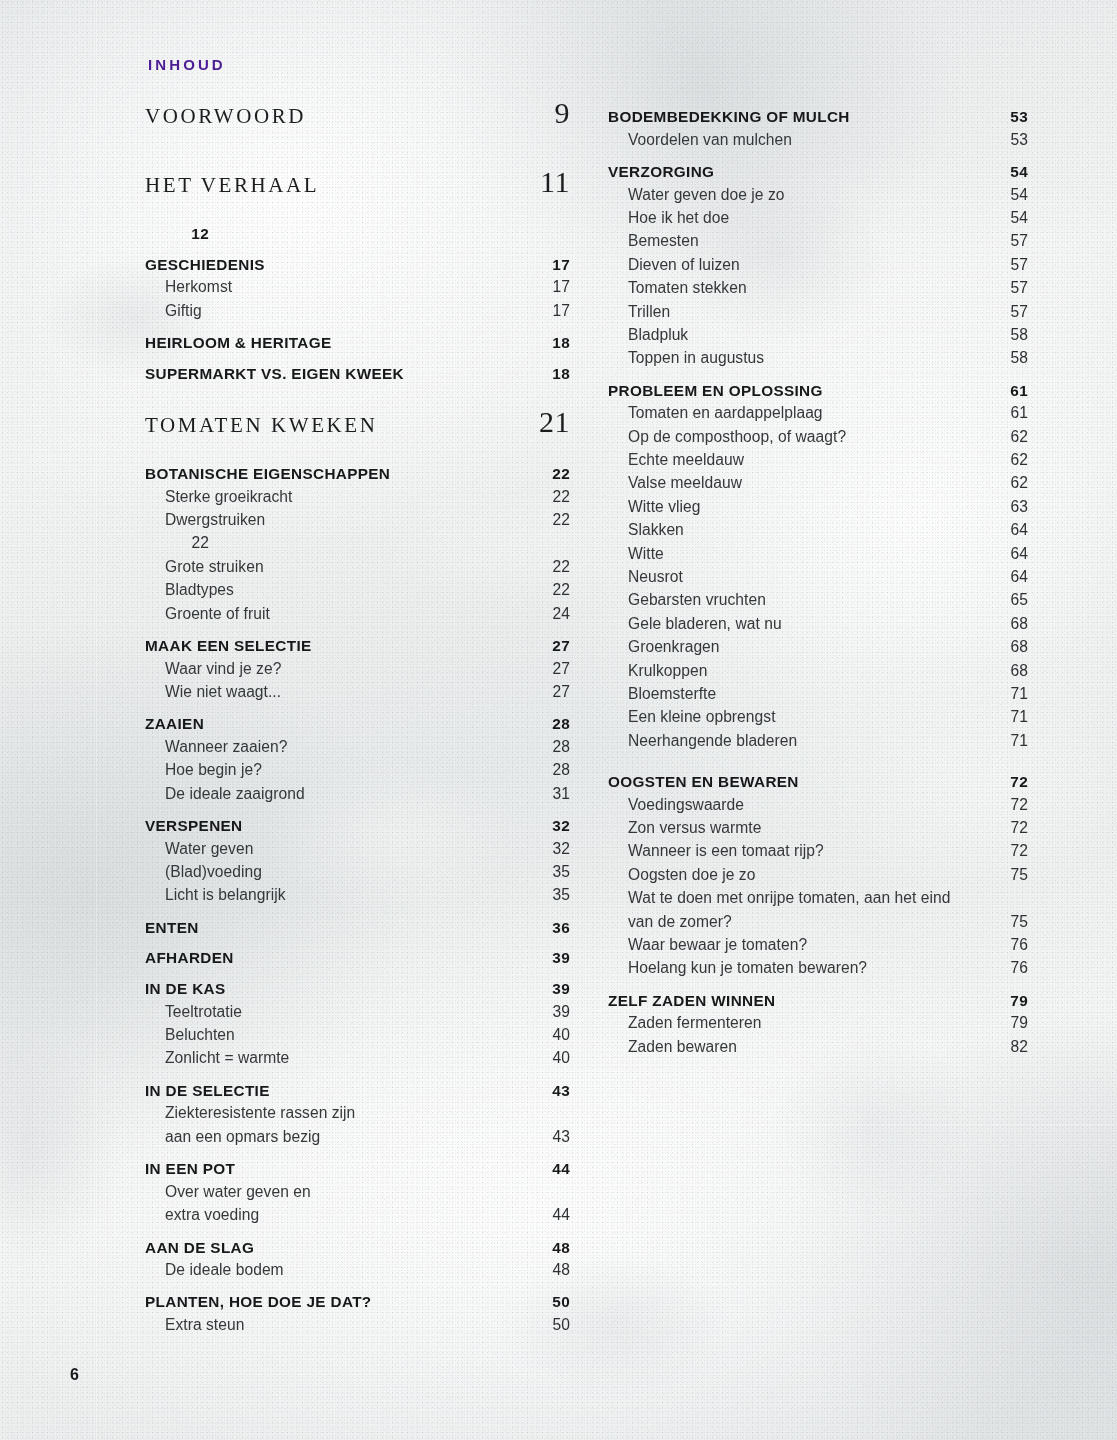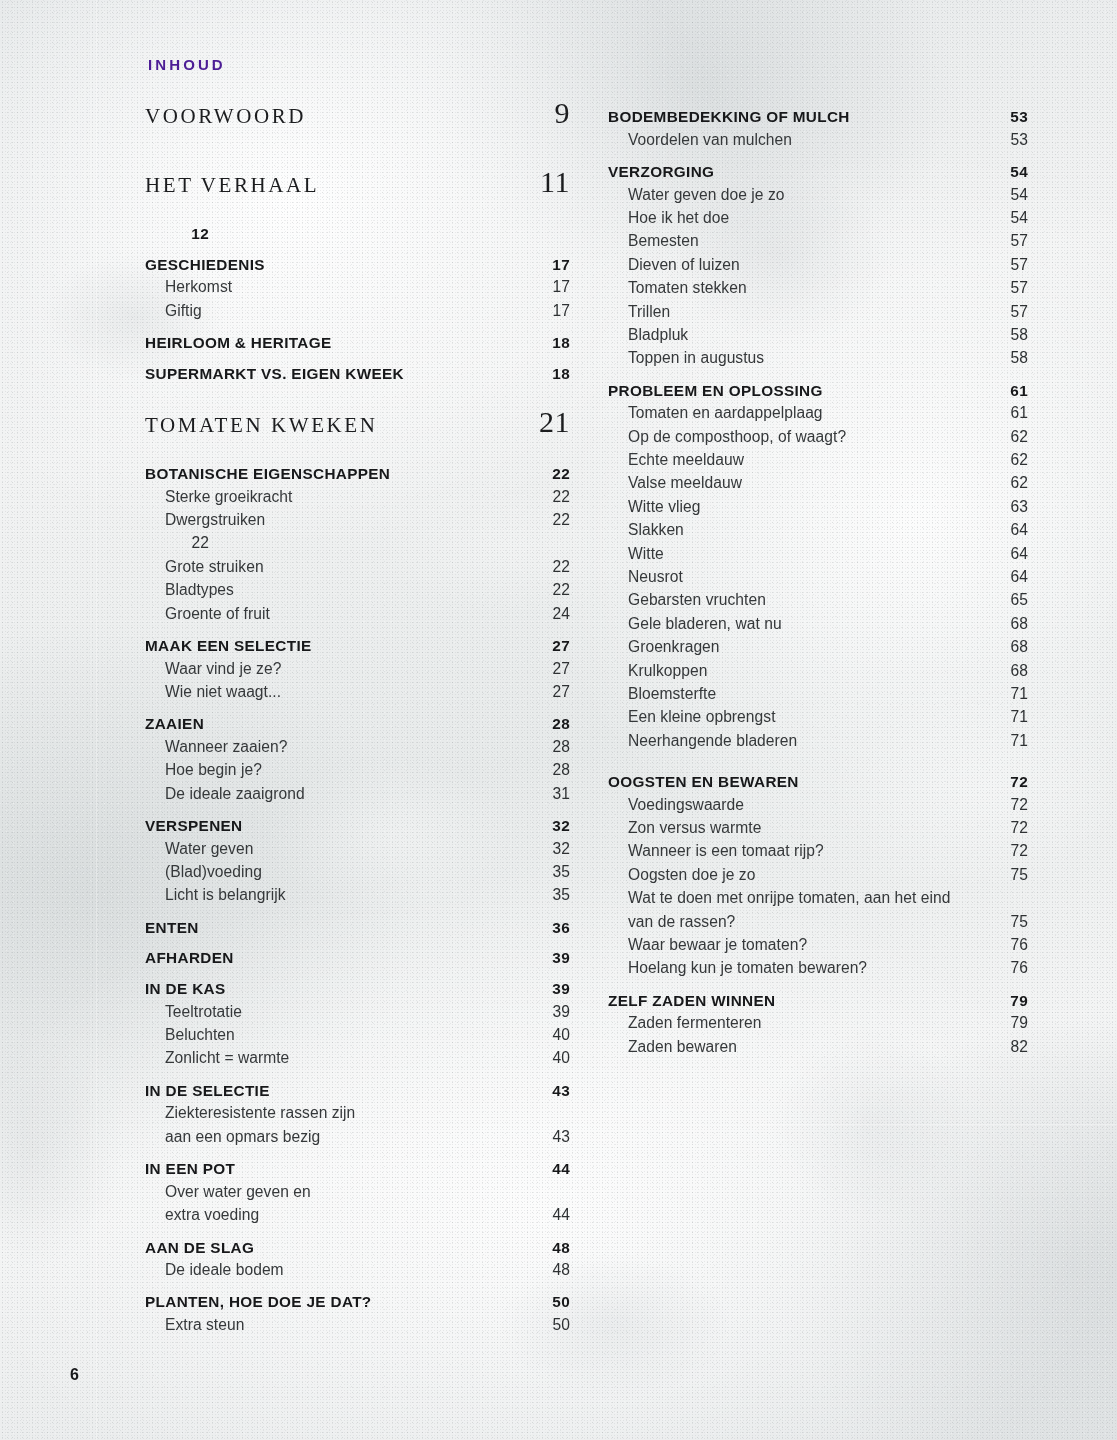--- a/index.html
+++ b/index.html
@@ -527,21 +527,21 @@
         </div>
         <div class="row sub">
           <span class="lbl">Oogsten doe je zo</span>
           <span class="num">75</span>
         </div>
         <div class="row sub cont">
           <span class="lbl">Wat te doen met onrijpe tomaten, aan het eind</span>
           <span class="num"></span>
         </div>
         <div class="row sub">
-          <span class="lbl">van de rassen?</span>
+          <span class="lbl">van de zomer?</span>
           <span class="num">75</span>
         </div>
         <div class="row sub">
           <span class="lbl">Waar bewaar je tomaten?</span>
           <span class="num">76</span>
         </div>
         <div class="row sub">
           <span class="lbl">Hoelang kun je tomaten bewaren?</span>
           <span class="num">76</span>
         </div>

